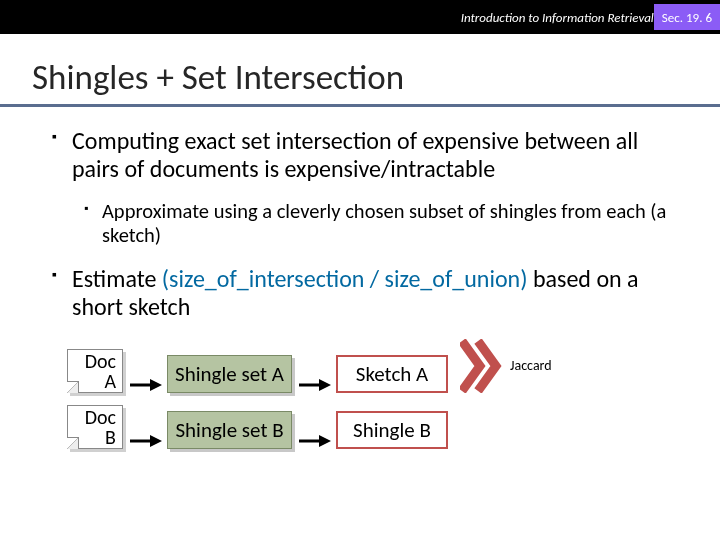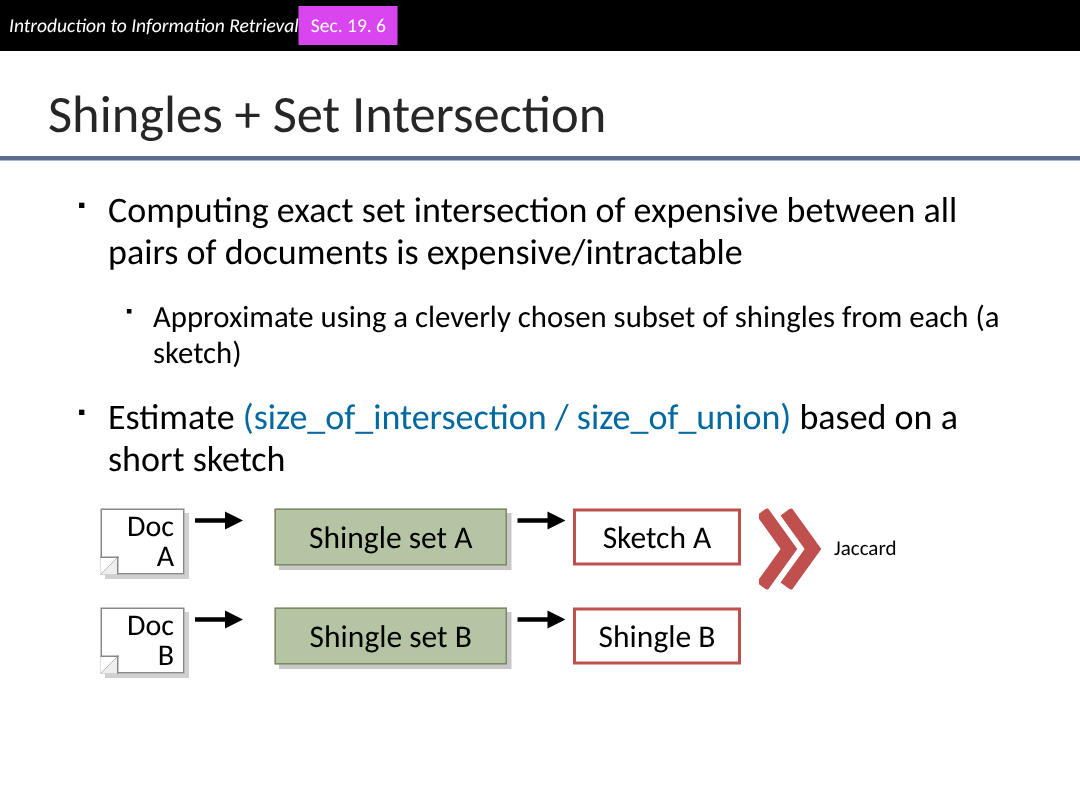--- a/index.html
+++ b/index.html
@@ -8,28 +8,28 @@
     height: 540px;
     font-family: Calibri, Arial, sans-serif;
     background: #fff;
     overflow: hidden;
   }
   .header {
     height: 26px;
     background: #000;
     color: #fff;
     display: flex;
-    justify-content: flex-start;
+    justify-content: flex-end;
     align-items: center;
     font-size: 13px;
     font-style: italic;
     padding: 17px 6px;
   }
   .header-right {
-    background: #d946ef;
+    background: #8b5cf6;
     padding: 3px 8px;
     font-style: normal;
     margin: -3px -6px -3px 0;
     height: 26px;
     display: flex;
     align-items: center;
   }
   .title {
     font-size: 35px;
     color: #262626;
@@ -68,21 +68,21 @@
   .under { }
   .orange { color: #0369a1; }
   .italic { }
   .diagram {
     position: relative;
     margin-left: 20px;
     margin-top: 2px;
   }
   .row {
     display: flex;
-    align-items: flex-start;
+    align-items: flex-end;
     margin-bottom: 12px;
     padding-left: 47px;
   }
   .docbox {
     width: 56px;
     height: 44px;
     background: #fff;
     border: 1px solid #888;
     box-shadow: 3px 3px 0 #d0d0d0;
     display: flex;
@@ -103,30 +103,29 @@
     border-right: 1px solid #888;
   }
   .arrow {
     width: 44px;
     display: flex;
     justify-content: center;
     align-items: center;
   }
   .arrow svg { display: block; }
   .shinglebox {
-    width: 155px;
+    width: 125px;
     height: 38px;
     background: #b5c4a2;
     border: 1px solid #7a8a66;
     box-shadow: 3px 3px 0 #c8c8c8;
     display: flex;
     align-items: center;
     justify-content: center;
     font-size: 21px;
-    margin-left: 16px;
   }
   .sketchbox {
     width: 112px;
     height: 38px;
     border: 2px solid #c0504d;
     display: flex;
     align-items: center;
     justify-content: center;
     font-size: 21px;
   }

